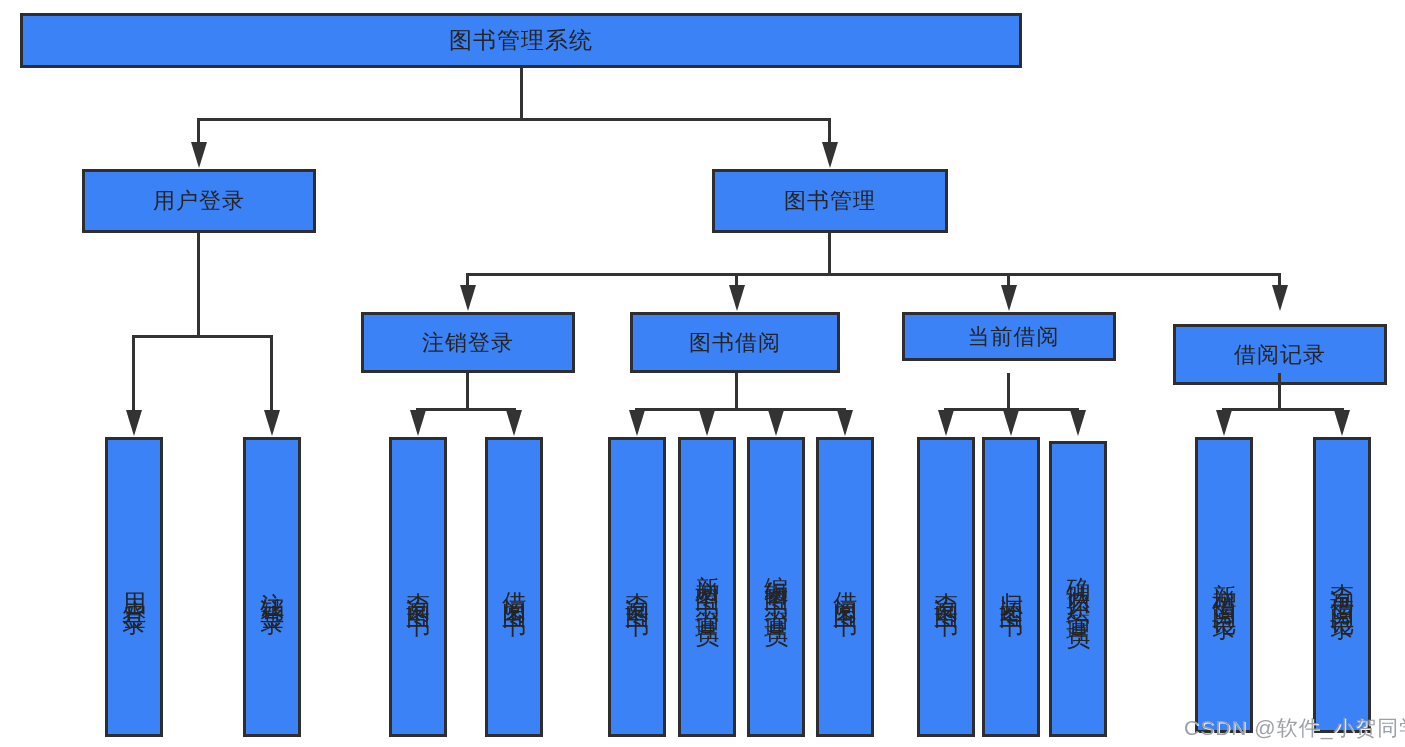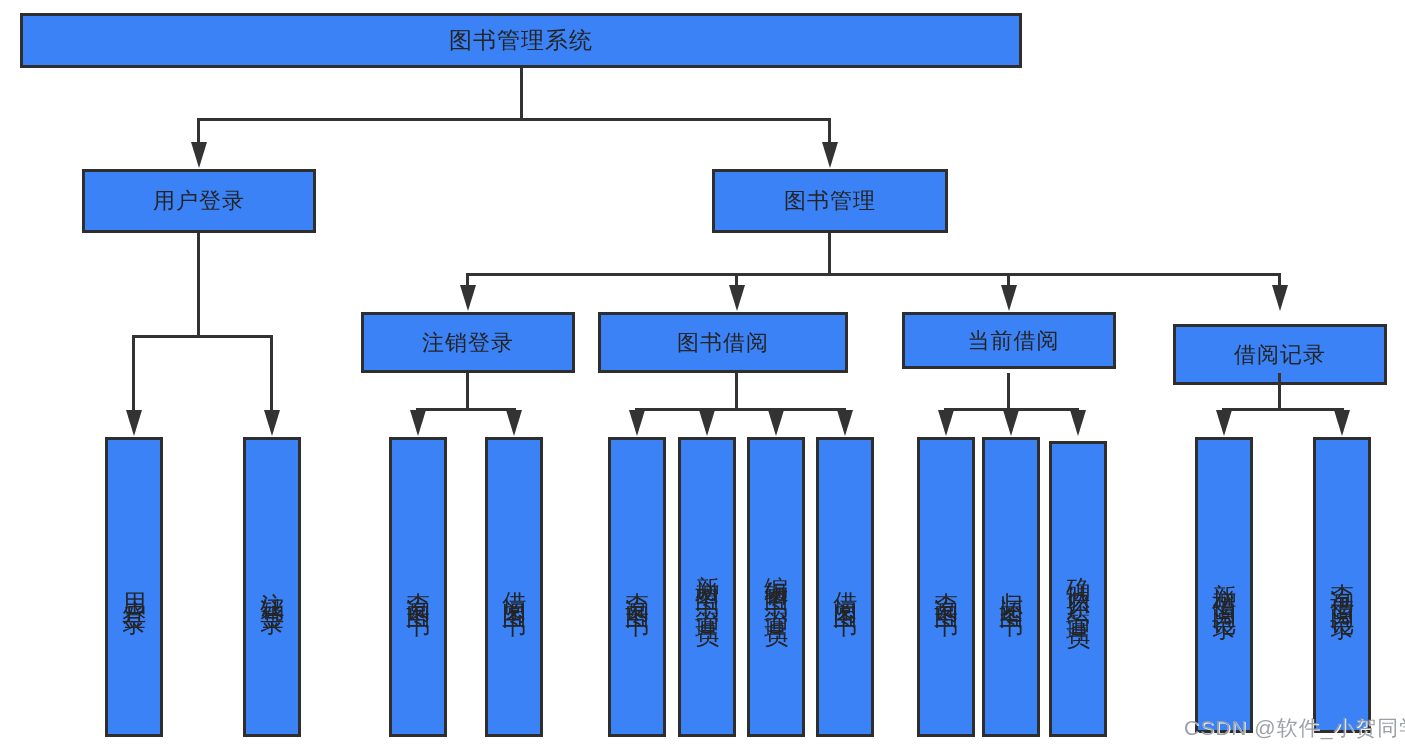--- a/index.html
+++ b/index.html
@@ -93,24 +93,24 @@
   <div class="vline" style="left:1007px; top:273px; height:18px;"></div>
   <div class="vline" style="left:1278px; top:273px; height:18px;"></div>
   <div class="arrowhead" style="left:460px; top:285px;"></div>
   <div class="arrowhead" style="left:729px; top:285px;"></div>
   <div class="arrowhead" style="left:1001px; top:285px;"></div>
   <div class="arrowhead" style="left:1272px; top:285px;"></div>
 
   <div class="box hbox" style="left:361px; top:312px; width:214px; height:61px;">
     <span>注销登录</span>
   </div>
-  <div class="box hbox" style="left:598px; top:312px; width:250px; height:61px;">
+  <div class="box hbox" style="left:630px; top:312px; width:210px; height:61px;">
     <span>图书借阅</span>
   </div>
-  <div class="box hbox" style="left:902px; top:312px; width:214px; height:57px;padding-left:9px;">
+  <div class="box hbox" style="left:902px; top:312px; width:214px; height:49px;padding-left:9px;">
     <span>当前借阅</span>
   </div>
   <div class="box hbox" style="left:1173px; top:324px; width:214px; height:61px;">
     <span>借阅记录</span>
   </div>
 
   <div class="vline" style="left:466px; top:373px; height:38px;"></div>
   <div class="hline" style="left:416px; top:408px; width:100px;"></div>
   <div class="vline" style="left:416px; top:408px; height:6px;"></div>
   <div class="vline" style="left:512px; top:408px; height:6px;"></div>

